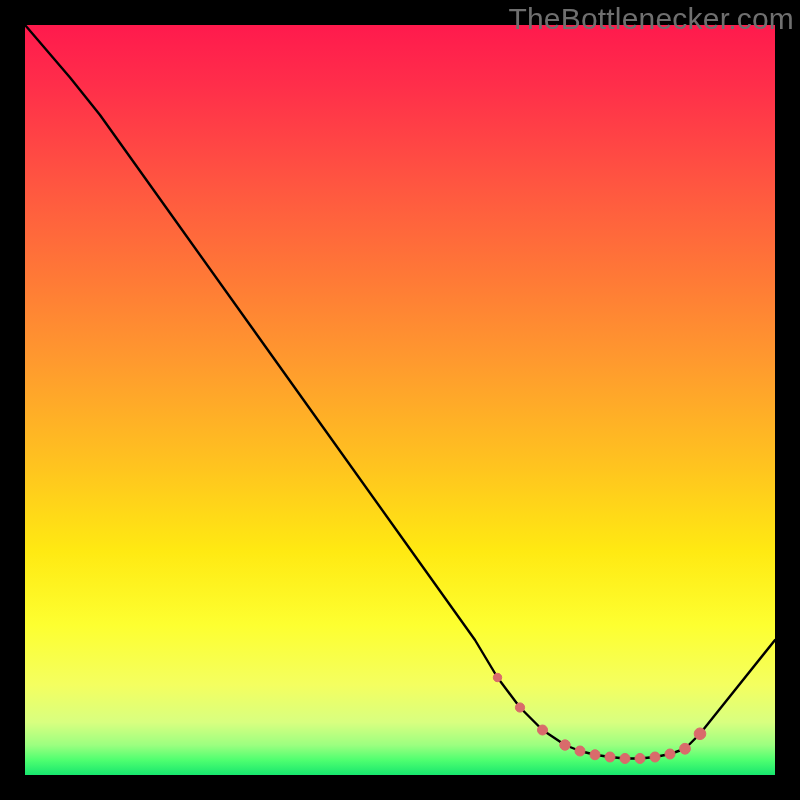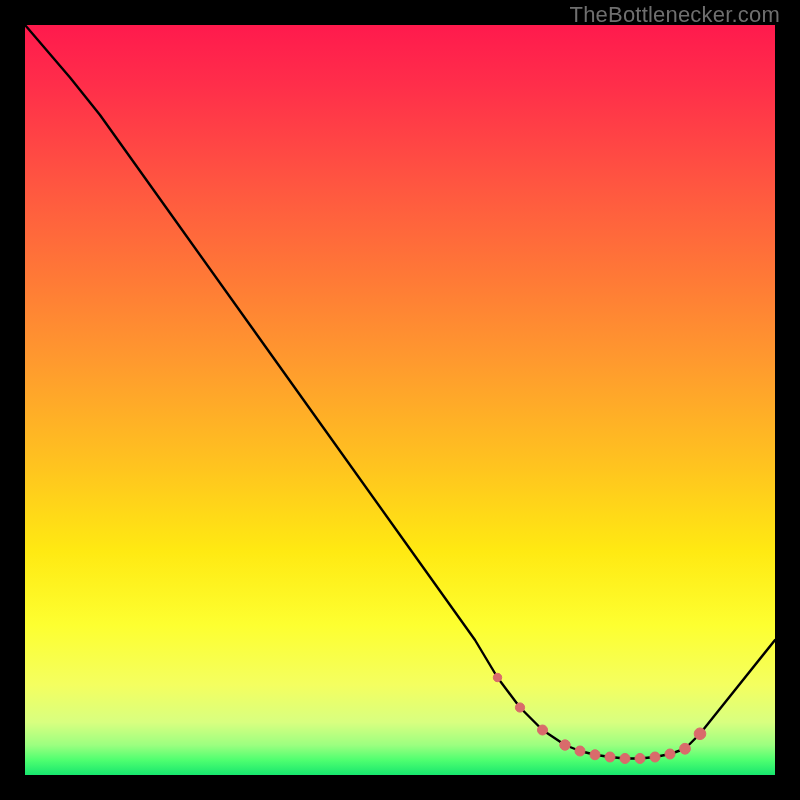--- a/index.html
+++ b/index.html
@@ -52,23 +52,23 @@
   svg.curve {
     position: absolute;
     left: 0;
     top: 0;
     width: 750px;
     height: 750px;
   }
   .watermark {
     position: absolute;
     top: 2px;
-    right: 20px;
+    right: 6px;
     color: #6f6f6f;
-    font-size: 22px;
+    font-size: 30px;
     letter-spacing: 0.2px;
     font-weight: 400;
     user-select: none;
   }
 </style>
 </head>
 <body>
 
 <div class="frame">
   <div class="plot">

